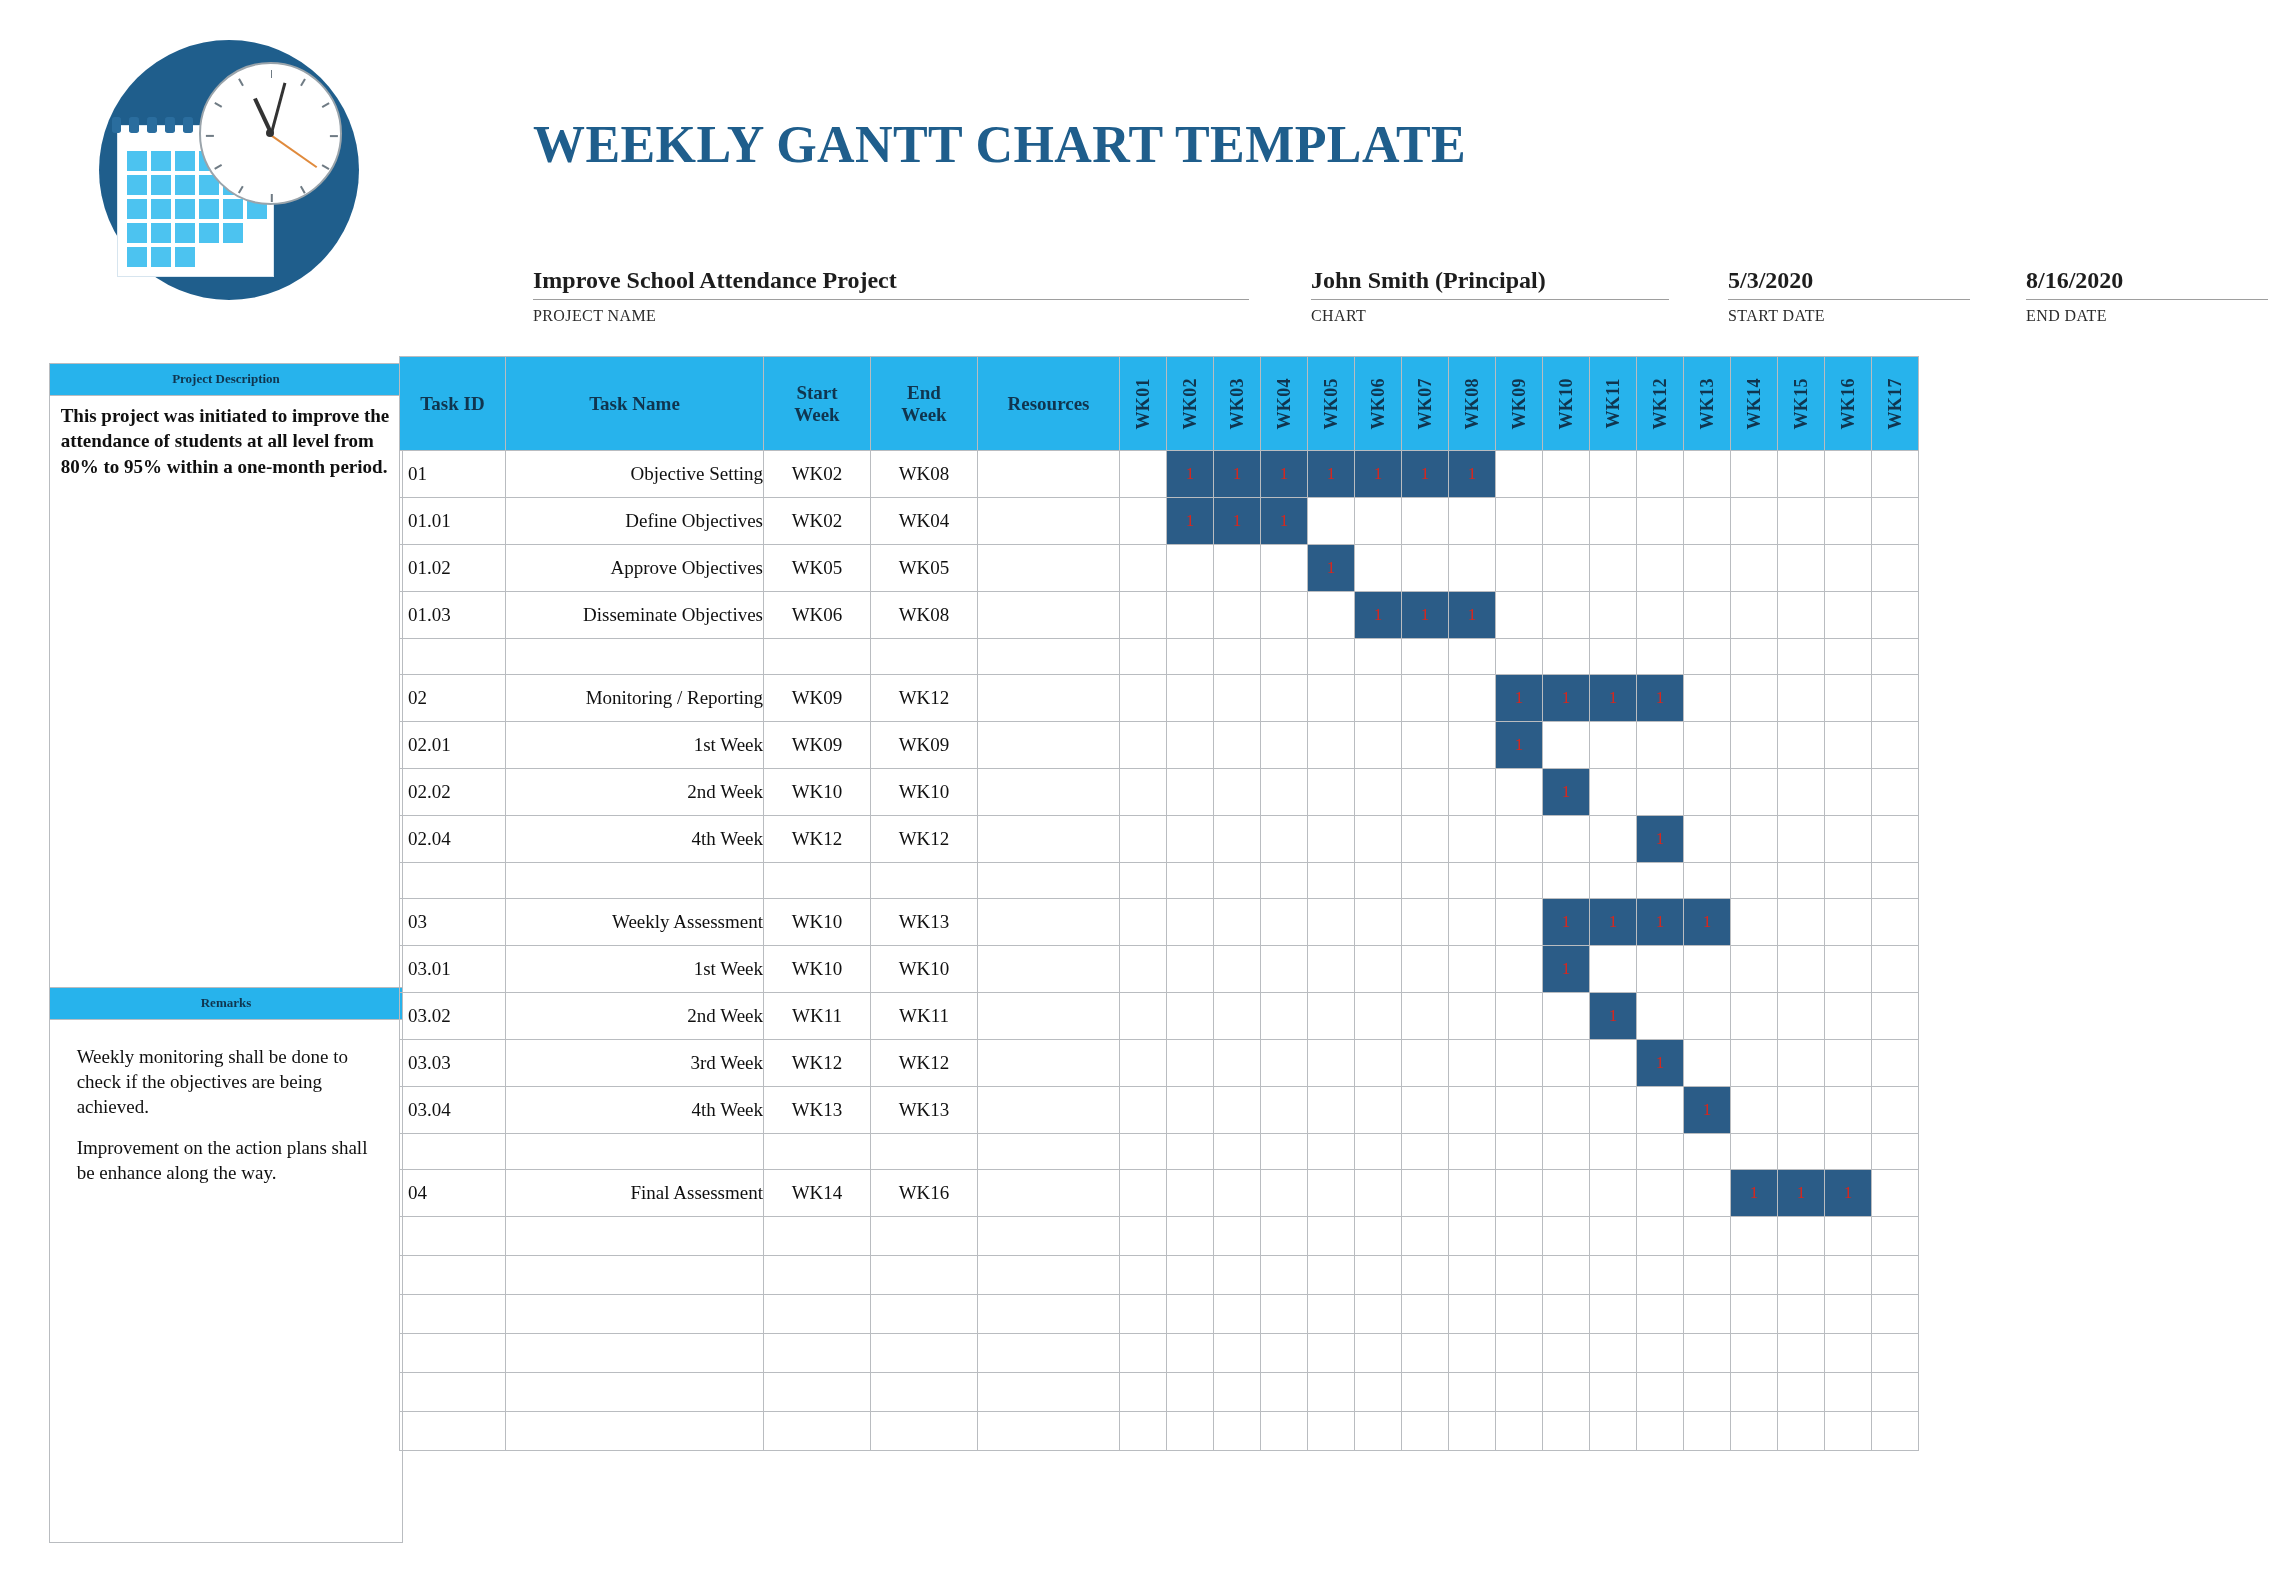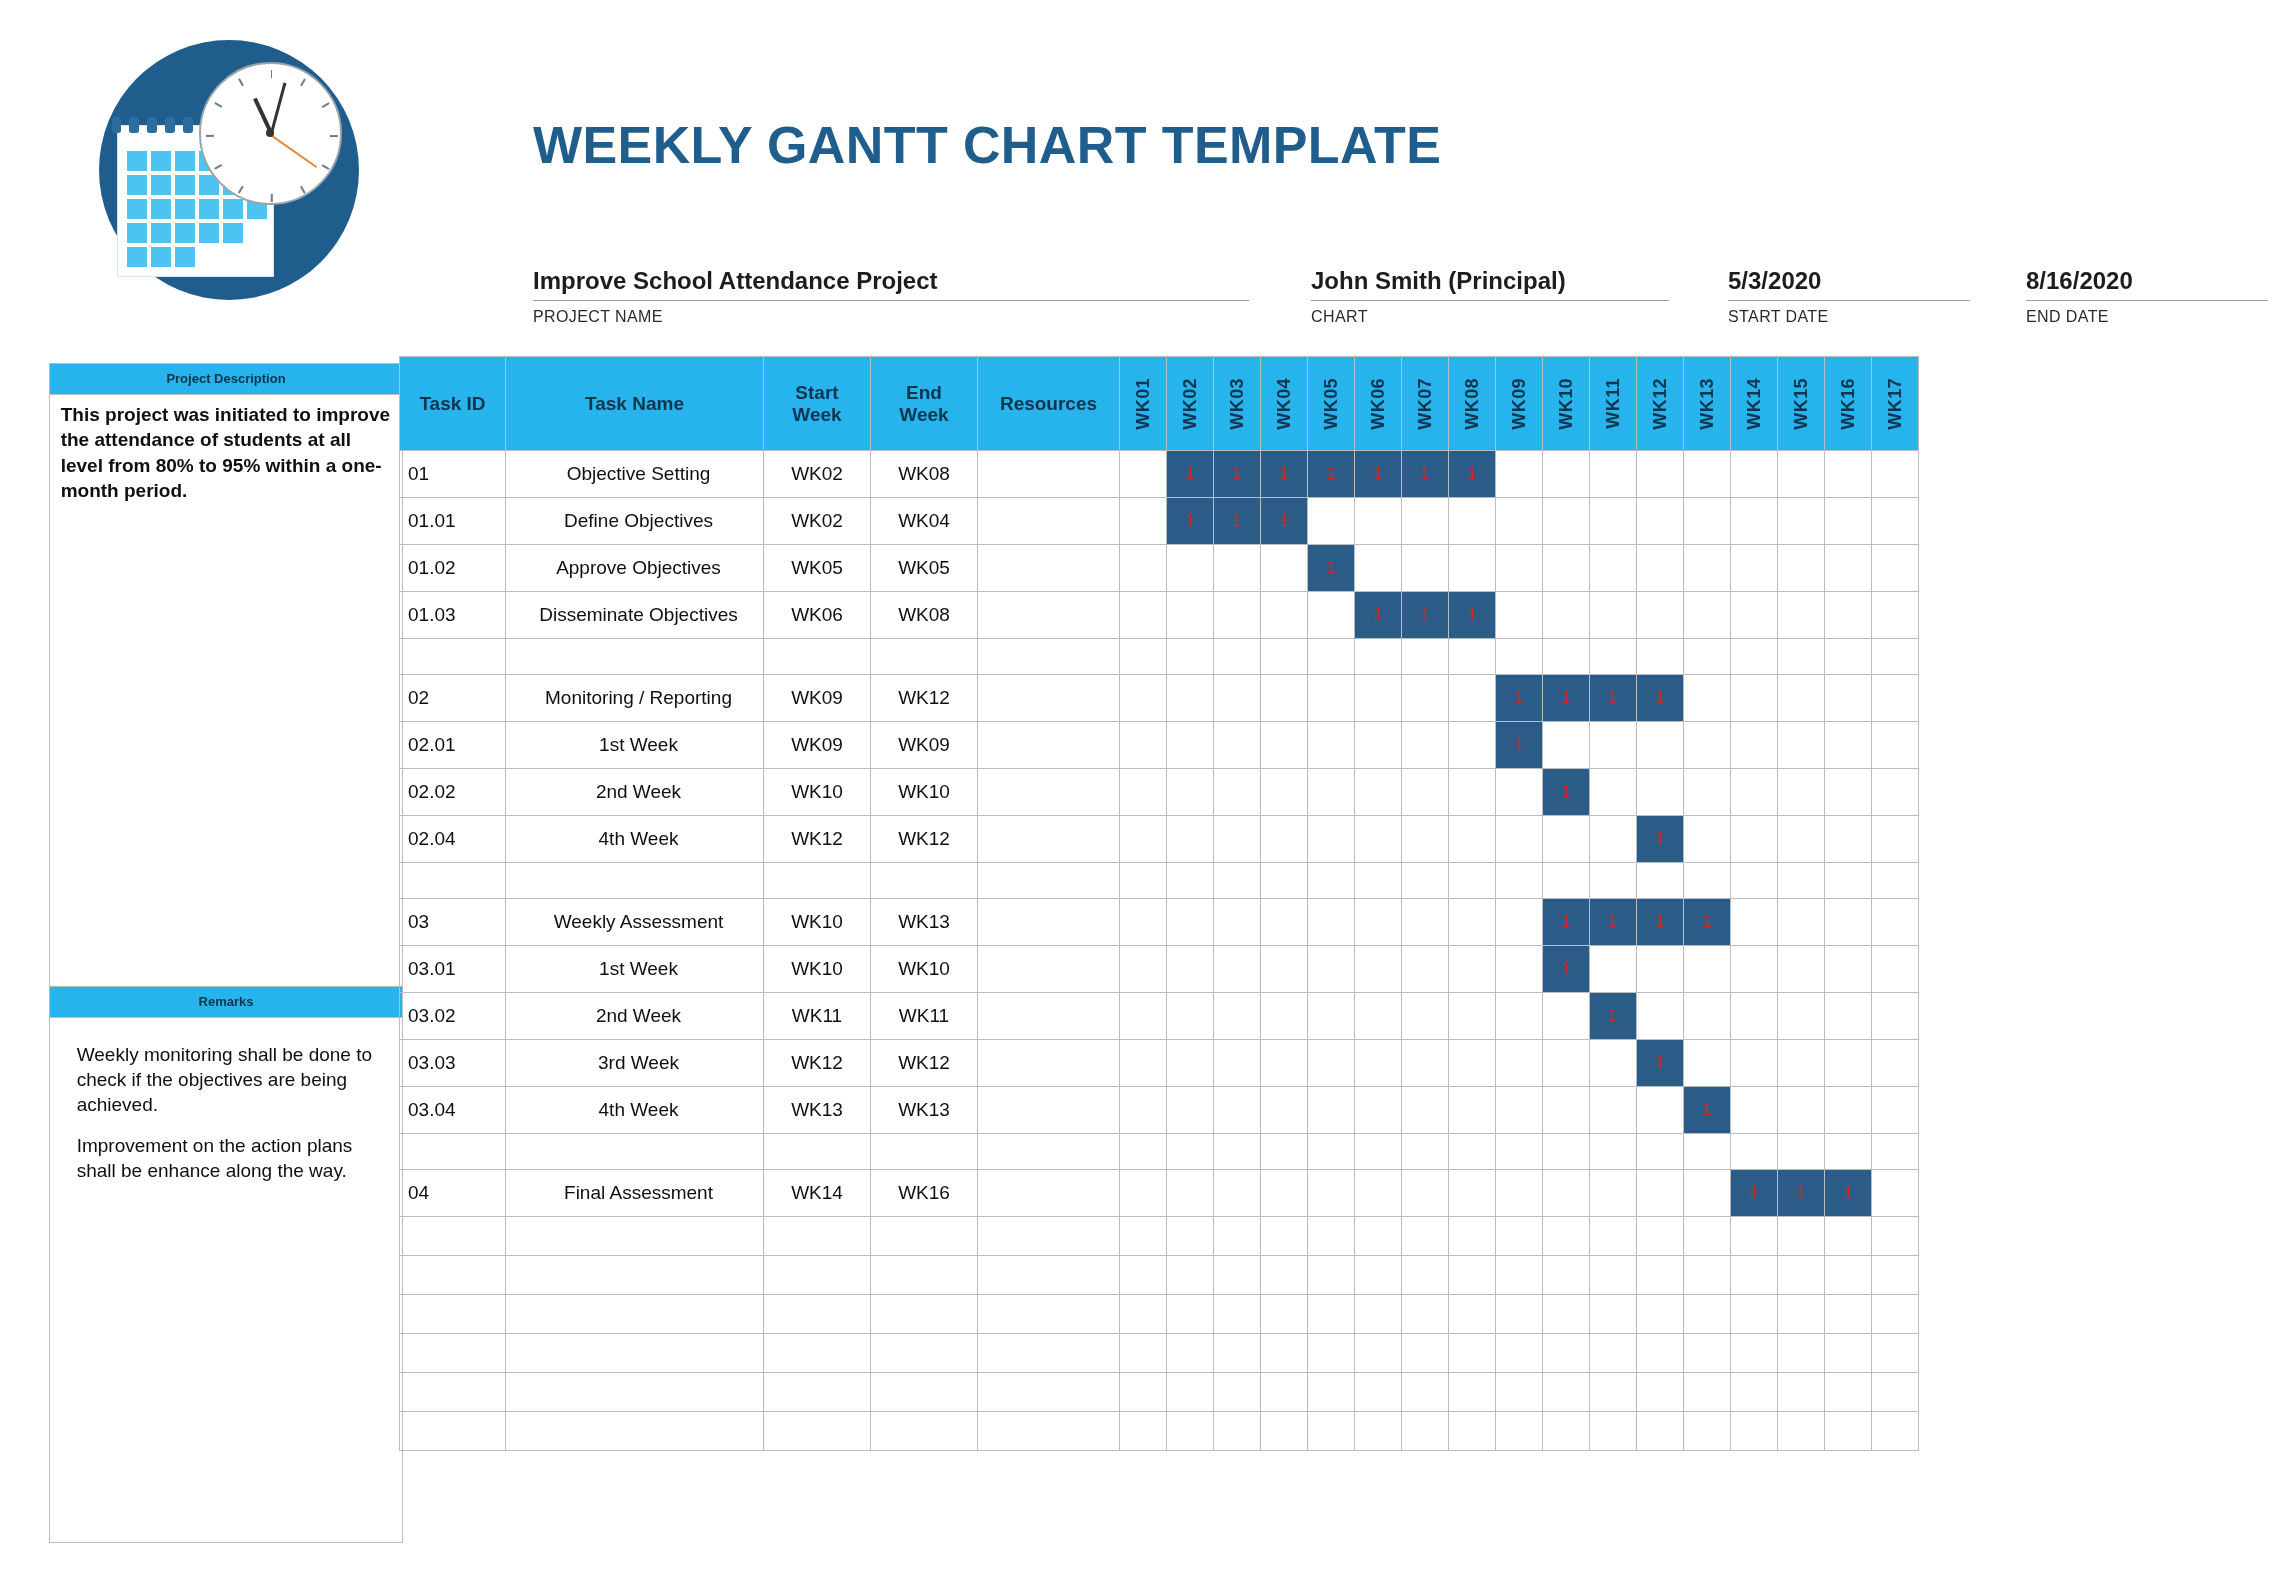--- a/index.html
+++ b/index.html
@@ -7,20 +7,21 @@
     margin: 0; padding: 0;
     background: #ffffff;
     width: 2293px; height: 1591px;
     font-family: "Liberation Sans", sans-serif;
   }
   .page {
     position: relative;
     width: 2269px; height: 1591px;
     background: #ffffff;
     overflow: hidden;
+    font-family: Liberation Serif, serif;
   }
 
   
   .logo {
     position: absolute;
     left: 99px; top: 40px;
     width: 260px; height: 260px;
   }
   .logo-circle {
     position: absolute; left: 0; top: 0;
@@ -178,21 +179,21 @@
   }
   th.wk span {
     display: block;
     writing-mode: vertical-rl;
     transform: rotate(180deg);
     margin: 0 auto;
     font-size: 18px;
     letter-spacing: 0.4px;
   }
   td.id    { width: 106px; padding-left: 8px; text-align: left; }
-  td.name  { width: 258px; padding-left: 8px; text-align: center; margin-top: 16px; }
+  td.name  { width: 258px; padding-left: 8px; text-align: right; margin-top: 16px; }
   td.sw, td.ew { width: 107px; text-align: center; }
   td.res   { width: 142px; }
   td.cell  { width: 47px; text-align: center; }
   td.cell.on {
     background: #2b5c87;
     color: #d9261c;
     font-size: 17px;
     font-weight: normal;
   }
   tr.spacer td { height: 36px; }

